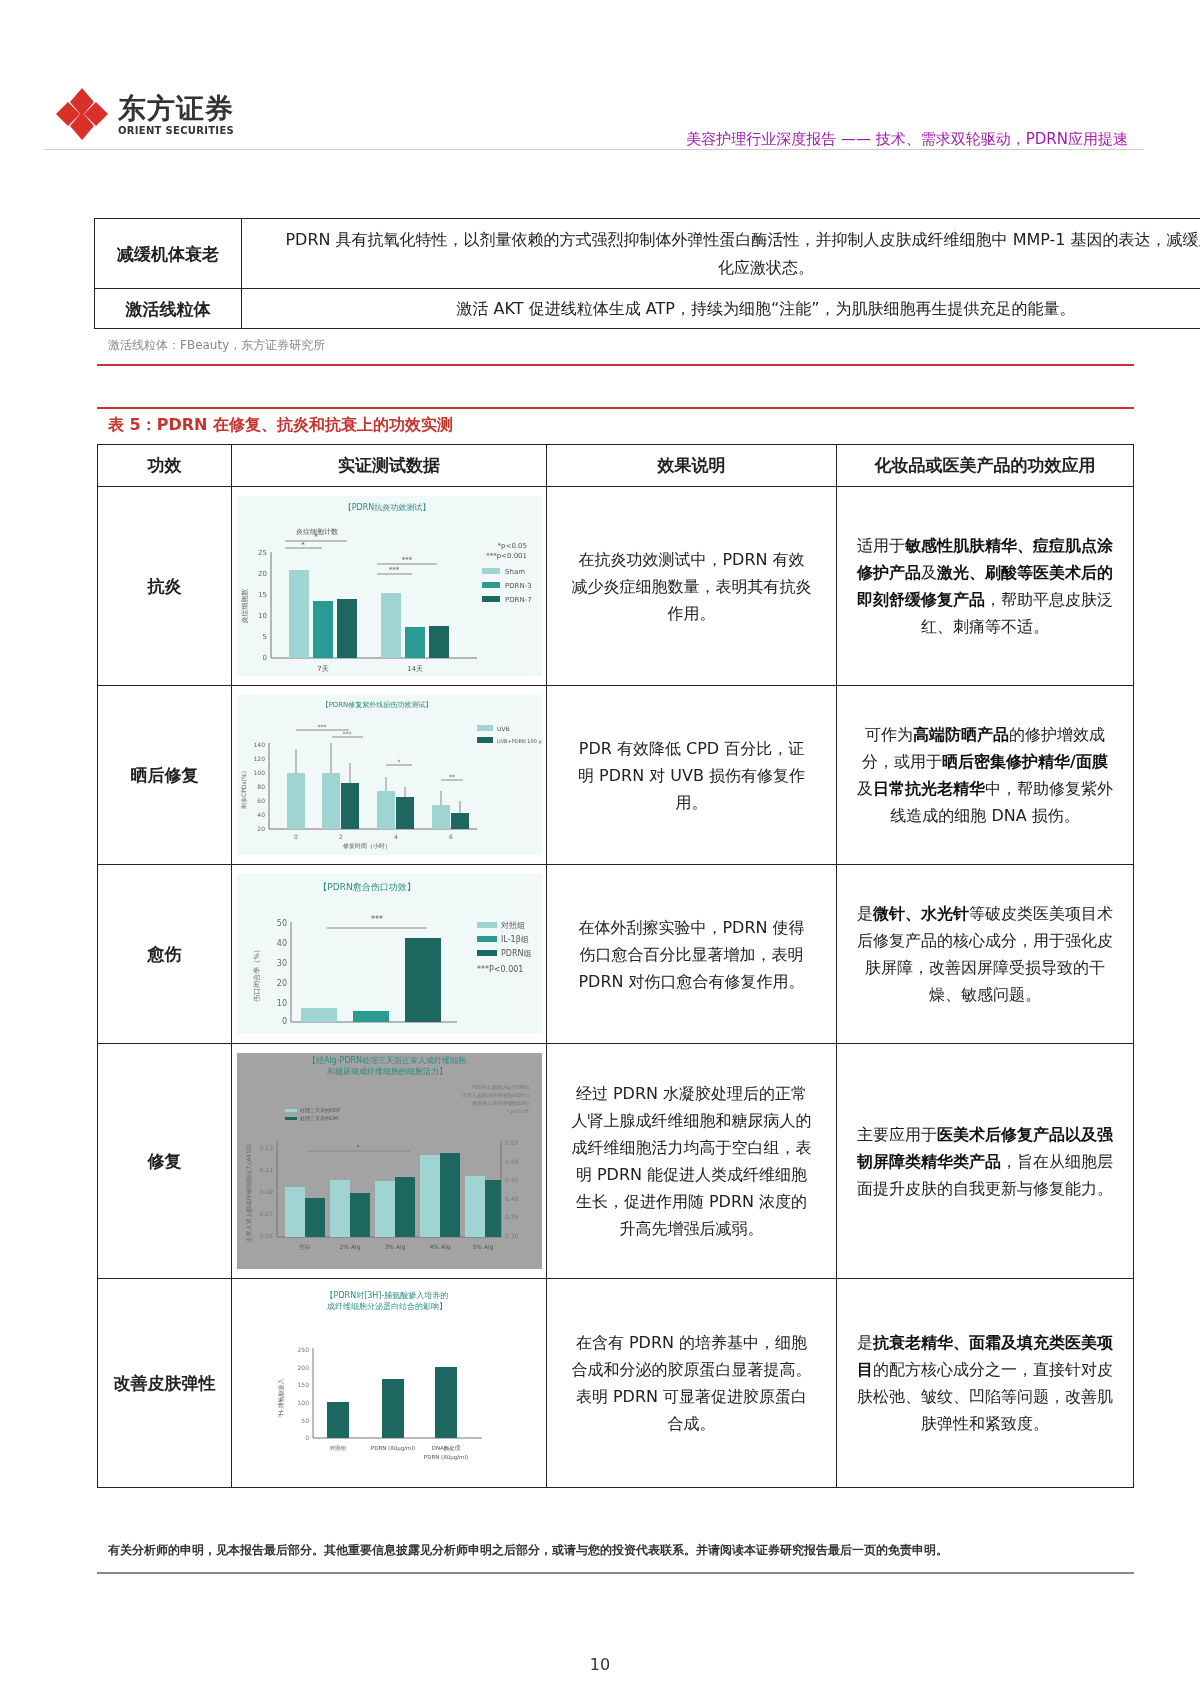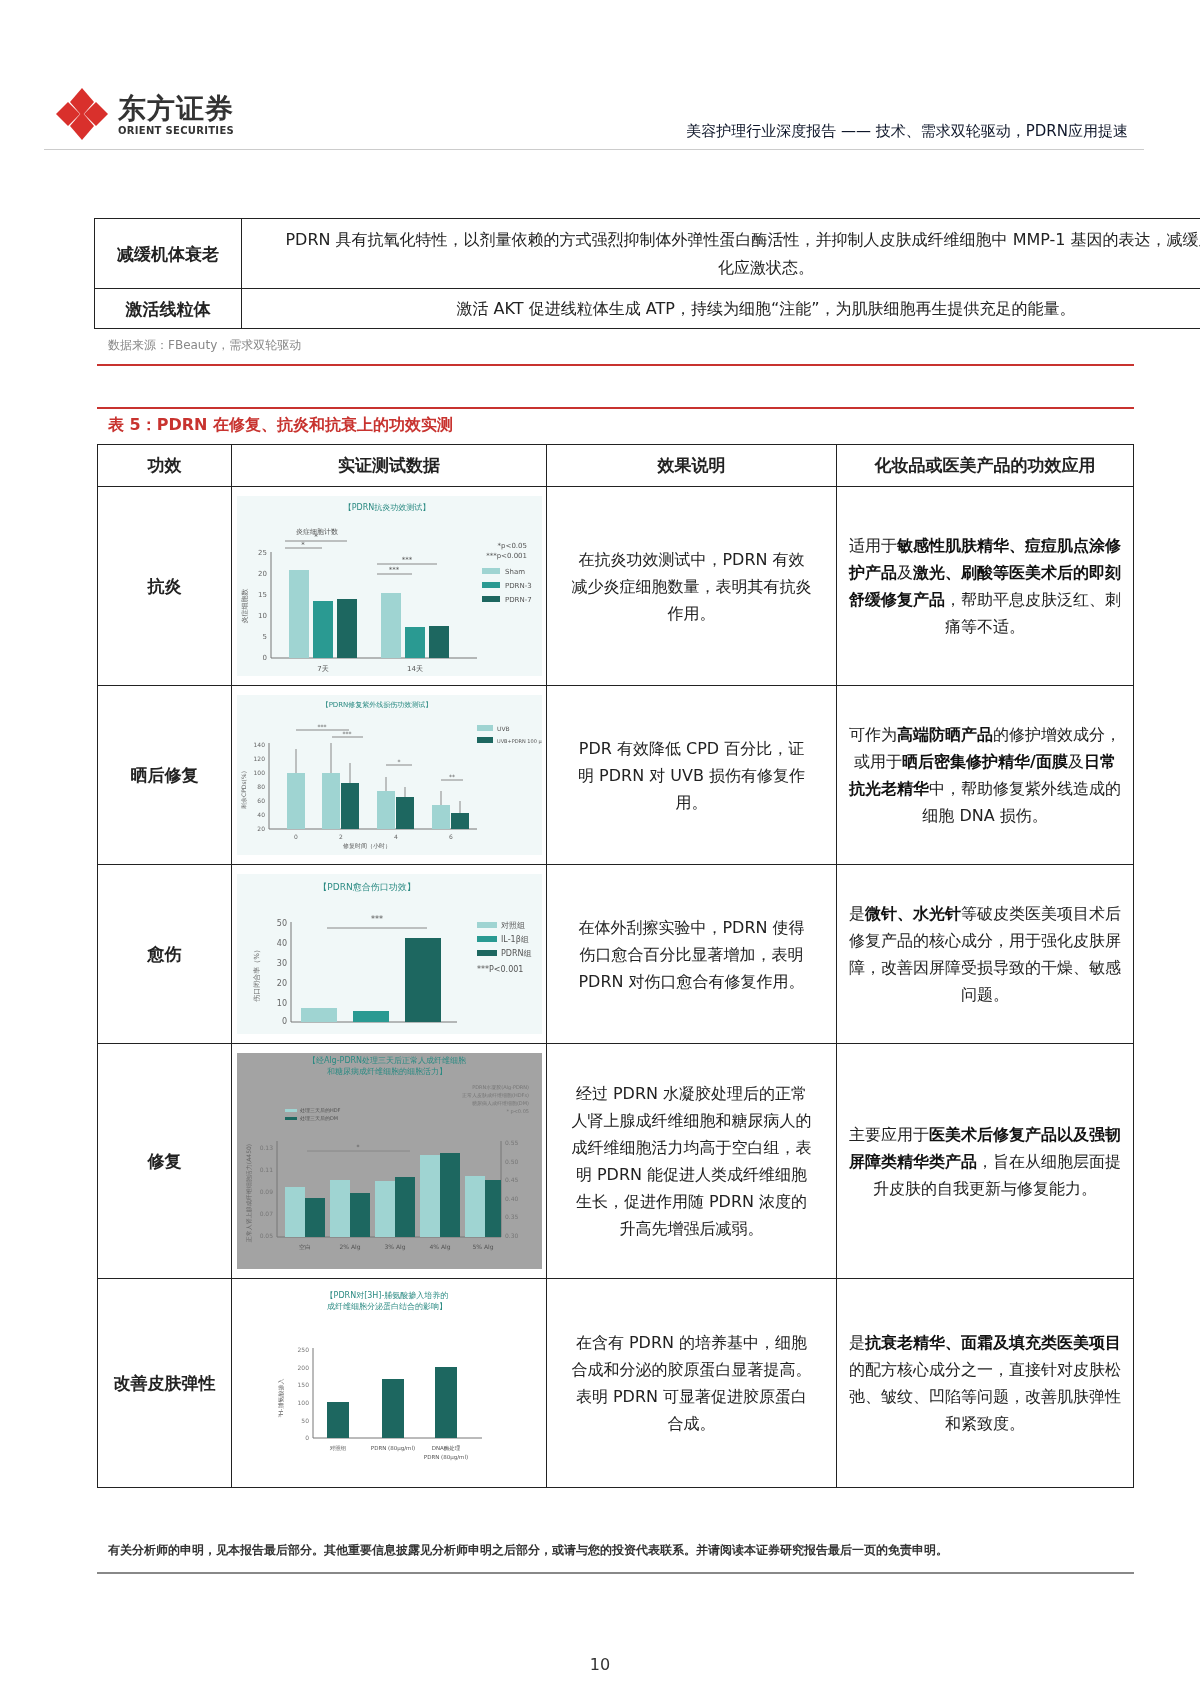--- a/index.html
+++ b/index.html
@@ -3,36 +3,36 @@
 <meta charset="utf-8">
 <style>
   * { box-sizing: border-box; margin: 0; padding: 0; }
   body { width: 1200px; height: 1698px; background: #fff; font-family: "DejaVu Sans", "Liberation Sans", sans-serif; color: #222; position: relative; overflow: hidden; }
   .header { position: absolute; left: 44px; top: 78px; width: 1100px; height: 72px; border-bottom: 1px solid #ccc; }
   .logo { position: absolute; left: 10px; top: 8px; display: flex; align-items: center; }
   .logo-mark { width: 56px; height: 56px; position: relative; }
   .logo-text { margin-left: 8px; }
   .logo-cn { font-size: 28px; font-weight: bold; color: #333; letter-spacing: 1px; line-height: 32px; }
   .logo-en { font-size: 10px; font-weight: bold; color: #333; letter-spacing: 0.3px; }
-  .header-title { position: absolute; right: 16px; bottom: 8px; font-size: 15px; color: #0f172a; }
+  .header-title { position: absolute; right: 16px; bottom: 0; font-size: 15px; color: #a21caf; }
 
   .top-table { position: absolute; left: 94px; top: 218px; width: 1197px; border-collapse: collapse; }
   .top-table td { border: 1.5px solid #222; font-size: 16px; padding: 4px 10px; line-height: 28px; text-align: center; }
   .top-table td.lbl { width: 147px; font-weight: bold; font-size: 17px; }
   .source { position: absolute; left: 108px; top: 337px; font-size: 12px; color: #888; }
   .red-line { position: absolute; left: 97px; width: 1037px; height: 2px; background: #c8332f; }
 
   .table-title { position: absolute; left: 108px; top: 415px; font-size: 16px; color: #c8332f; font-weight: bold; }
   .main-table { position: absolute; left: 97px; top: 444px; width: 1037px; border-collapse: collapse; }
   .main-table th, .main-table td { border: 1.5px solid #222; vertical-align: middle; text-align: center; }
   .main-table th { font-size: 17px; height: 42px; font-weight: bold; }
   .main-table td.eff { width: 134px; font-weight: bold; font-size: 17px; }
   .main-table td.chart { width: 315px; padding: 0; }
   .main-table td.desc { width: 290px; font-size: 16px; line-height: 27px; padding: 0 24px; text-align: center; }
-  .main-table td.app { font-size: 16px; line-height: 27px; padding: 0 10px; }
+  .main-table td.app { font-size: 16px; line-height: 27px; padding: 0 18px; }
   .app b { font-weight: bold; color: #111; }
 
   .chart-box { background: #f1f8f8; margin: 9px auto; position: relative; }
   svg text { font-family: "DejaVu Sans", sans-serif; }
 
   .footer-line { position: absolute; left: 97px; top: 1572px; width: 1037px; height: 2px; background: #888; }
   .footer-text { position: absolute; left: 108px; top: 1542px; font-size: 12px; font-weight: bold; color: #333; }
   .page-num { position: absolute; left: 0; width: 1200px; top: 1655px; text-align: center; font-size: 16px; color: #333; }
 </style>
 </head>
@@ -59,21 +59,21 @@
       <tr style="height:70px">
     <td class="lbl">减缓机体衰老</td>
     <td style="padding:4px 40px">PDRN 具有抗氧化特性，以剂量依赖的方式强烈抑制体外弹性蛋白酶活性，并抑制人皮肤成纤维细胞中 MMP-1 基因的表达，减缓皮肤氧化应激状态。</td>
   </tr>
   <tr style="height:40px">
     <td class="lbl">激活线粒体</td>
     <td>激活 AKT 促进线粒体生成 ATP，持续为细胞“注能”，为肌肤细胞再生提供充足的能量。</td>
   </tr>
 </tbody>
   </table>
-<div class="source">数据来源：FBeauty，需求双轮驱动</div>
+<div class="source">激活线粒体：FBeauty，东方证券研究所</div>
 <div class="red-line" style="top:364px"></div>
 <div class="red-line" style="top:407px"></div>
 
 <div class="table-title">表 5：PDRN 在修复、抗炎和抗衰上的功效实测</div>
 
 <table class="main-table">
   <tbody>
       <tr>
     <th>功效</th>
     <th>实证测试数据</th>

